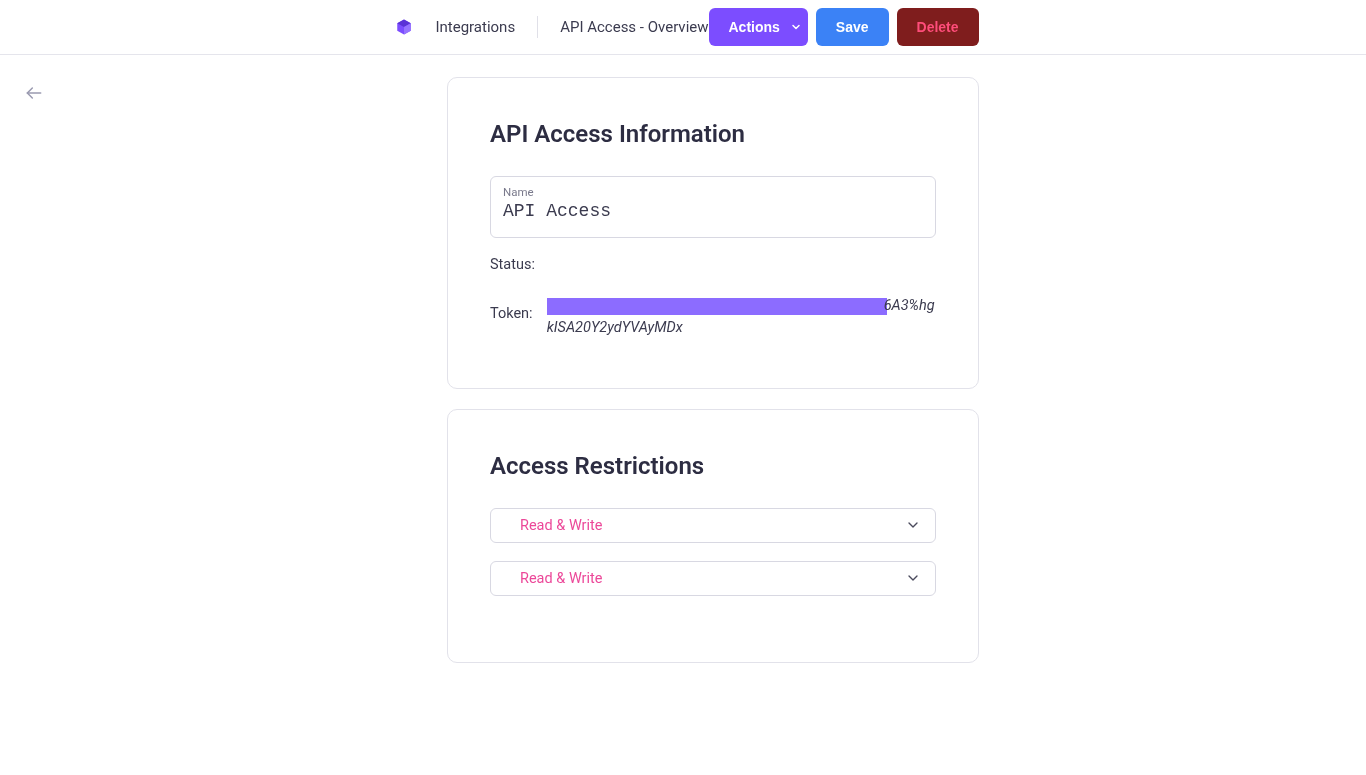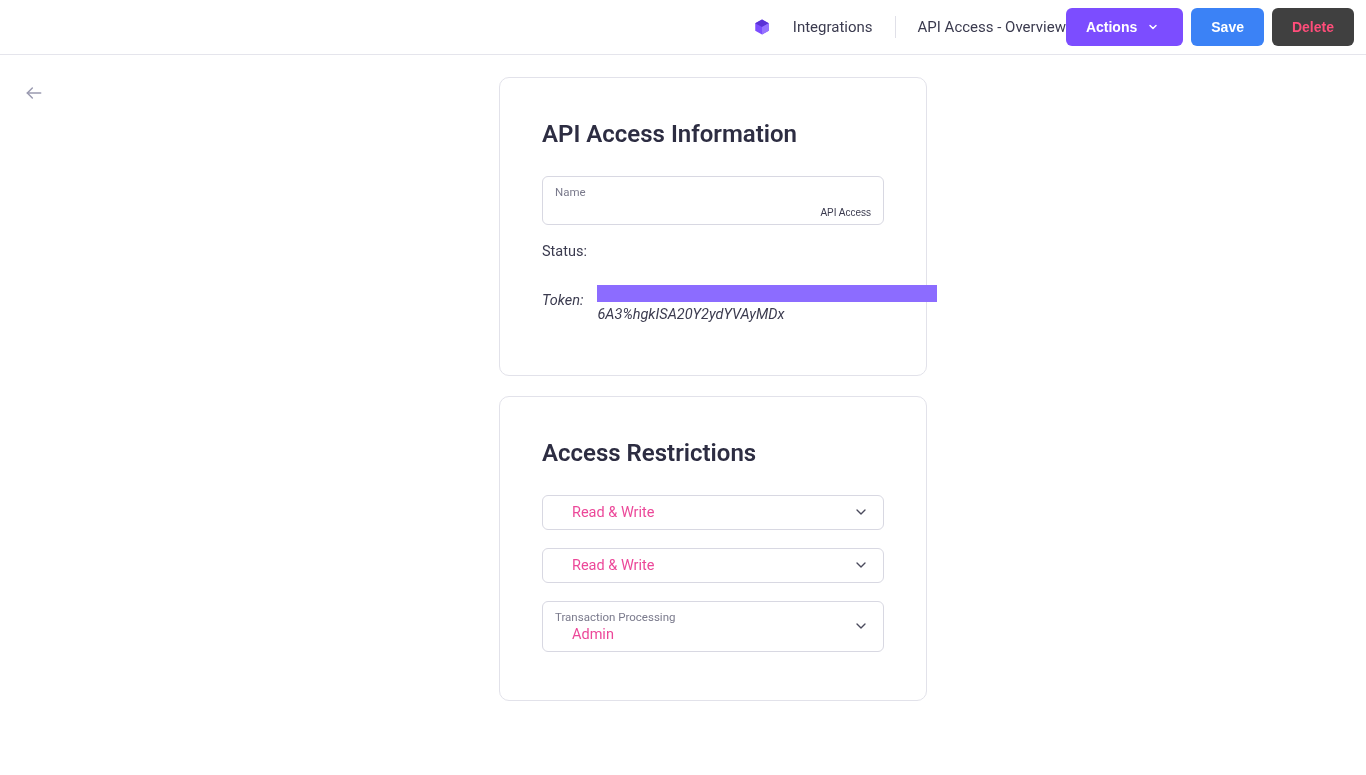--- a/index.html
+++ b/index.html
@@ -11,21 +11,21 @@
       font-family: -apple-system, BlinkMacSystemFont, "Segoe UI", Roboto, Helvetica, Arial, sans-serif;
       background: #fff;
       color: #2a2a3a;
       width: 1366px;
       height: 775px;
       overflow: hidden;
     }
     .header {
       display: flex;
       align-items: center;
-      justify-content: flex-end;
+      justify-content: center;
       height: 55px;
       border-bottom: 1px solid #e5e5ec;
       padding: 0 12px 0 20px;
     }
     .header-left {
       display: flex;
       align-items: center;
       gap: 22px;
       height: 100%;
     }
@@ -62,24 +62,24 @@
       cursor: pointer;
       gap: 10px;
     }
     .btn-primary {
       background: #3b82f6;
       color: #fff;
     }
     .btn-actions {
       background: #7c4dff;
       color: #fff;
-      padding: 0 24px 0 20px;
+      padding: 0 6px 0 20px;
     }
     .btn-delete {
-      background: #404040;
+      background: #7f1d1d;
       color: #ff4d7a;
     }
     .chevron-down {
       width: 12px;
       height: 12px;
     }
     .chevron-down svg {
       display: block;
     }
     .main {
@@ -95,54 +95,53 @@
       height: 24px;
       cursor: pointer;
       margin-top: 6px;
     }
     .content {
       flex: 1;
       display: flex;
       justify-content: center;
     }
     .content-inner {
-      width: 428px;
+      width: 532px;
     }
     .panel {
       border: 1px solid #e2e2ea;
       border-radius: 10px;
       padding: 42px 42px 48px 42px;
       margin-bottom: 20px;
     }
     .panel-title {
       font-size: 24px;
       font-weight: 600;
       color: #2d2d42;
       margin-bottom: 28px;
     }
     .field {
       border: 1px solid #d8d8e2;
       border-radius: 6px;
-      padding: 8px 12px 4px 12px;
+      padding: 8px 12px 16px 12px;
       margin-bottom: 18px;
     }
     .field-label {
       font-size: 11.5px;
       color: #7a7a8c;
       margin-bottom: 2px;
     }
     .field-value {
-      font-size: 10px;
+      font-size: 18px;
       color: #3b3b4f;
       border: none;
       outline: none;
       width: 100%;
       background: transparent;
-      font-family: Liberation Sans, sans-serif;
-      text-align: right;
+      font-family: Liberation Mono, monospace;
     }
     .info-row {
       display: flex;
       align-items: flex-start;
       font-size: 14.5px;
       color: #3b3b4f;
       margin-top: 18px;
     }
     .info-label {
       width: 54px;
@@ -156,21 +155,20 @@
       display: flex;
       align-items: flex-start;
       margin-top: 22px;
       font-size: 14.5px;
       color: #3b3b4f;
       gap: 14px;
     }
     .token-label {
       flex-shrink: 0;
       padding-top: 10px;
-      font-style: italic;
     }
     .token-value-wrap {
       flex: 1;
       line-height: 1.55;
       word-break: break-all;
       position: relative;
       font-style: italic;
     }
     .token-redact {
       display: inline-block;
@@ -285,26 +283,17 @@
 
         <div class="select-field">
           <div class="field-value-text">Read &amp; Write</div>
           <span class="chevron">
             <svg viewBox="0 0 24 24" width="16" height="16" fill="none" stroke="currentColor" stroke-width="2" stroke-linecap="round" stroke-linejoin="round">
               <polyline points="6 9 12 15 18 9"></polyline>
             </svg>
           </span>
         </div>
 
-        <div class="select-field" style="margin-bottom:0">
-          <div class="field-label">Transaction Processing</div>
-          <div class="field-value-text">Admin</div>
-          <span class="chevron">
-            <svg viewBox="0 0 24 24" width="16" height="16" fill="none" stroke="currentColor" stroke-width="2" stroke-linecap="round" stroke-linejoin="round">
-              <polyline points="6 9 12 15 18 9"></polyline>
-            </svg>
-          </span>
-        </div>
       </div>
 
     </div>
   </div>
 </div>
 
 </body></html>

